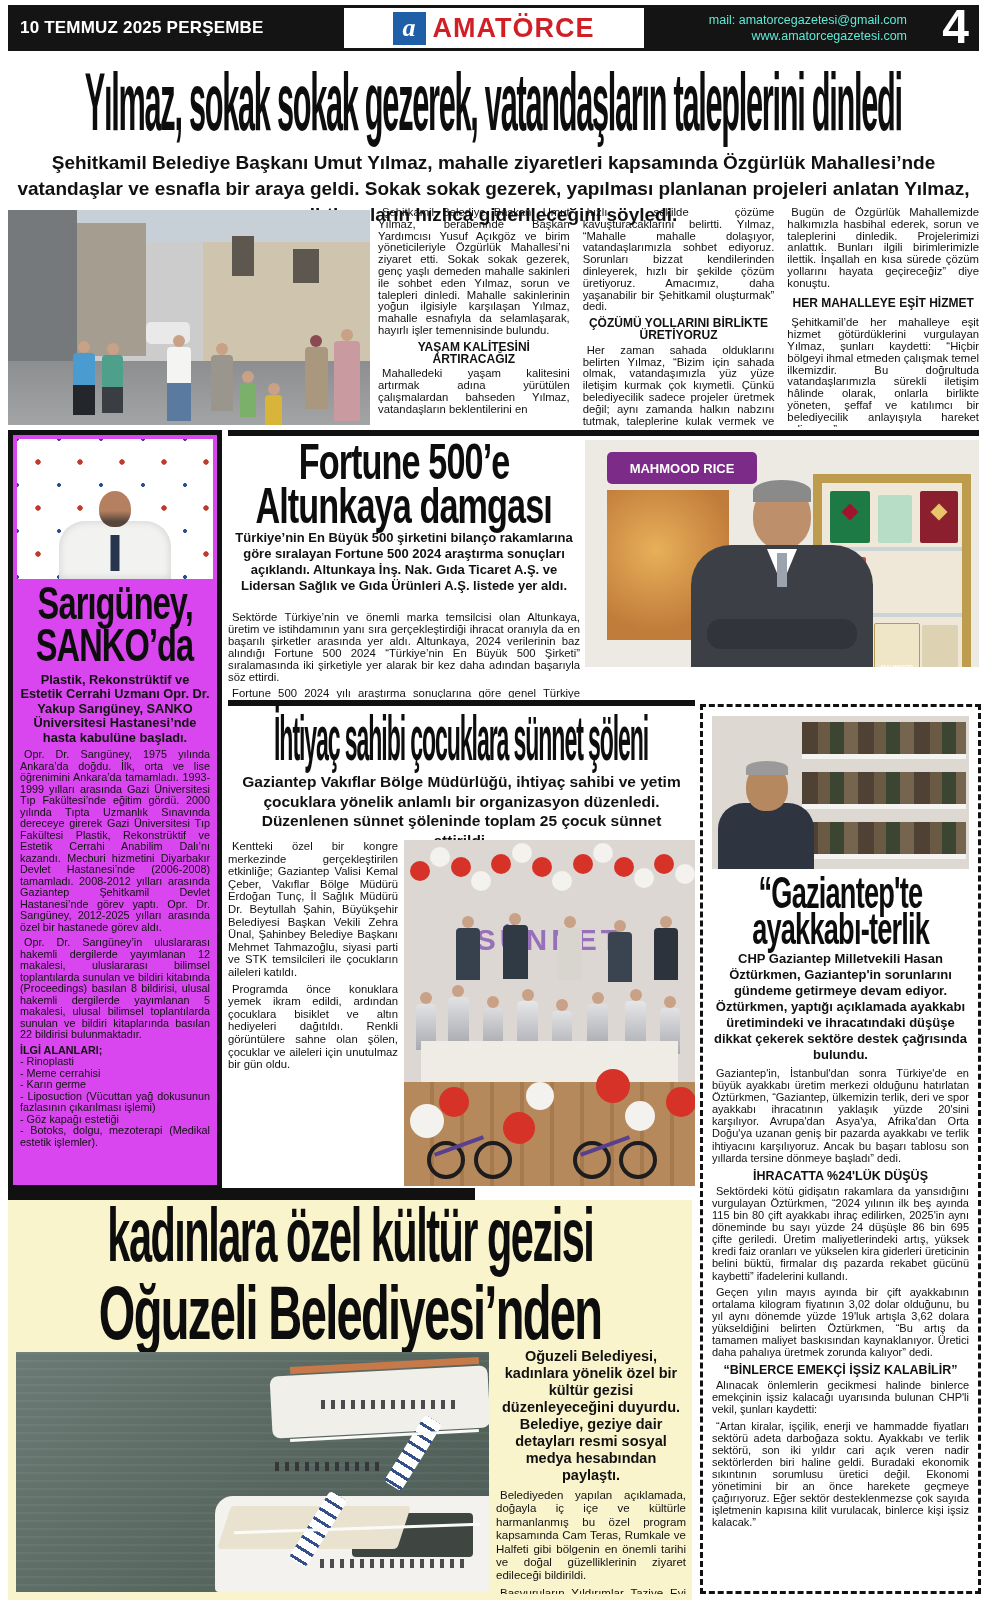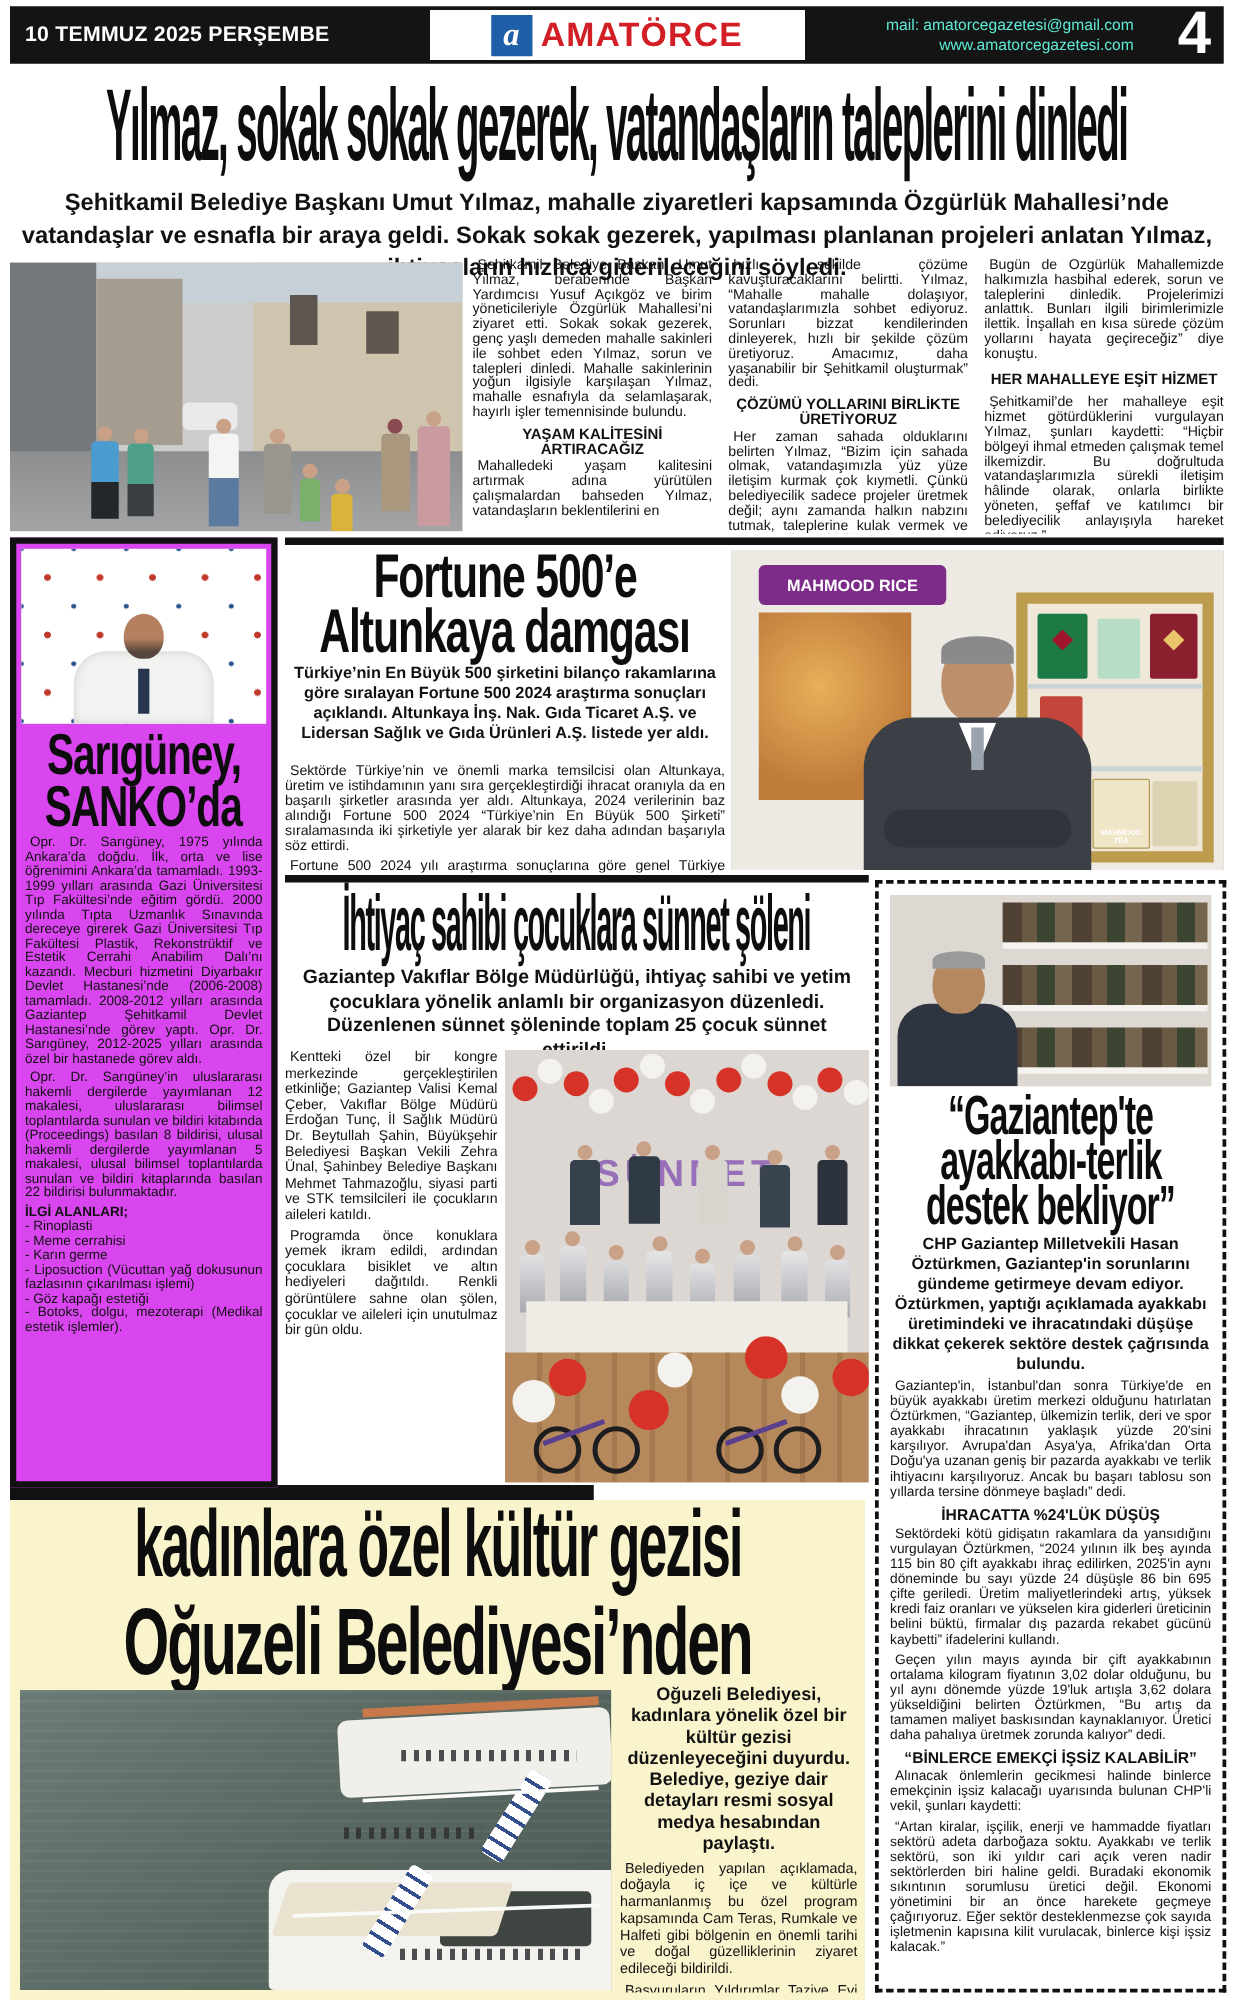--- a/index.html
+++ b/index.html
@@ -212,20 +212,21 @@
       <div class="dr-coat"></div>
       <div class="dr-tie"></div>
       <div class="dr-head"></div>
     </div>
     <div class="hl" style="height:42px;">
       <span class="cnd h-sanko">Sarıgüney,</span>
     </div>
     <div class="hl" style="height:42px;">
       <span class="cnd h-sanko">SANKO’da</span>
     </div>
+    <div class="lead-bold" style="font-size:12.8px;line-height:14.4px;margin:6px 6px 4px;">Plastik, Rekonstrüktif ve Estetik Cerrahi Uzmanı Opr. Dr. Yakup Sarıgüney, SANKO Üniversitesi Hastanesi’nde hasta kabulüne başladı.</div>
     <div class="body-txt" style="font-size:10.8px;line-height:11.5px;margin:2px 7px;">
       <p>Opr. Dr. Sarıgüney, 1975 yılında Ankara’da doğdu. İlk, orta ve lise öğrenimini Ankara’da tamamladı. 1993-1999 yılları arasında Gazi Üniversitesi Tıp Fakültesi’nde eğitim gördü. 2000 yılında Tıpta Uzmanlık Sınavında dereceye girerek Gazi Üniversitesi Tıp Fakültesi Plastik, Rekonstrüktif ve Estetik Cerrahi Anabilim Dalı’nı kazandı. Mecburi hizmetini Diyarbakır Devlet Hastanesi’nde (2006-2008) tamamladı. 2008-2012 yılları arasında Gaziantep Şehitkamil Devlet Hastanesi’nde görev yaptı. Opr. Dr. Sarıgüney, 2012-2025 yılları arasında özel bir hastanede görev aldı.</p>
       <p>Opr. Dr. Sarıgüney’in uluslararası hakemli dergilerde yayımlanan 12 makalesi, uluslararası bilimsel toplantılarda sunulan ve bildiri kitabında (Proceedings) basılan 8 bildirisi, ulusal hakemli dergilerde yayımlanan 5 makalesi, ulusal bilimsel toplantılarda sunulan ve bildiri kitaplarında basılan 22 bildirisi bulunmaktadır.</p>
       <div style="font-weight:bold;">İLGİ ALANLARI;</div>
       <div>- Rinoplasti</div>
       <div>- Meme cerrahisi</div>
       <div>- Karın germe</div>
       <div>- Liposuction (Vücuttan yağ dokusunun fazlasının çıkarılması işlemi)</div>
       <div>- Göz kapağı estetiği</div>
       <div>- Botoks, dolgu, mezoterapi (Medikal estetik işlemler).</div>
@@ -239,21 +240,21 @@
     <div class="hl" style="height:44px;align-items:center;">
       <span class="cnd h-fortune">Altunkaya damgası</span>
     </div>
     <div class="lead-bold" style="font-size:13px;line-height:16px;margin:2px 4px 17px;">Türkiye’nin En Büyük 500 şirketini bilanço rakamlarına göre sıralayan Fortune 500 2024 araştırma sonuçları açıklandı. Altunkaya İnş. Nak. Gıda Ticaret A.Ş. ve Lidersan Sağlık ve Gıda Ürünleri A.Ş. listede yer aldı.</div>
     <div class="body-txt" style="font-size:11.3px;line-height:12px;">
       <p>Sektörde Türkiye’nin ve önemli marka temsilcisi olan Altunkaya, üretim ve istihdamının yanı sıra gerçekleştirdiği ihracat oranıyla da en başarılı şirketler arasında yer aldı. Altunkaya, 2024 verilerinin baz alındığı Fortune 500 2024 “Türkiye’nin En Büyük 500 Şirketi” sıralamasında iki şirketiyle yer alarak bir kez daha adından başarıyla söz ettirdi.</p>
       <p>Fortune 500 2024 yılı araştırma sonuçlarına göre genel Türkiye sıralamasında, Altunkaya İnş. Nak. Gıda Ticaret A.Ş., Lidersan Sağlık ve Gıda Ürünleri A.Ş. listede yer aldı.</p>
     </div>
   </div>
 
-  <div class="photo" style="left:585px;top:440px;width:394px;height:256px;text-decoration:underline;">
+  <div class="photo" style="left:585px;top:440px;width:394px;height:227px;text-decoration:underline;">
     <div class="fp-bg"></div>
     <div class="fp-light"></div>
     <div class="fp-banner">MAHMOOD RICE</div>
     <div class="fp-shelf">
       <div class="bar" style="top:64px;"></div>
       <div class="bar" style="top:130px;"></div>
       <div class="fp-box" style="left:8px;top:8px;width:40px;height:52px;background:#1e7a44;">
         <div class="fp-diamond"></div>
       </div>
       <div class="fp-box" style="left:56px;top:12px;width:34px;height:48px;background:#b8ddc6;"></div>
@@ -384,23 +385,20 @@
       <div class="sh-man-head">
         <div class="sh-man-hair"></div>
       </div>
     </div>
     <div class="hl" style="height:36px;margin-top:6px;">
       <span class="cnd h-gazi">“Gaziantep'te</span>
     </div>
     <div class="hl" style="height:36px;">
       <span class="cnd h-gazi">ayakkabı-terlik</span>
     </div>
-    <div class="hl" style="height:36px;">
-      <span class="cnd h-gazi">destek bekliyor”</span>
-    </div>
     <div class="lead-bold" style="font-size:13px;line-height:16px;margin:4px 10px;">CHP Gaziantep Milletvekili Hasan Öztürkmen, Gaziantep'in sorunlarını gündeme getirmeye devam ediyor. Öztürkmen, yaptığı açıklamada ayakkabı üretimindeki ve ihracatındaki düşüşe dikkat çekerek sektöre destek çağrısında bulundu.</div>
     <div class="body-txt" style="font-size:11px;line-height:12.1px;margin:2px 9px;">
       <p>Gaziantep'in, İstanbul'dan sonra Türkiye'de en büyük ayakkabı üretim merkezi olduğunu hatırlatan Öztürkmen, “Gaziantep, ülkemizin terlik, deri ve spor ayakkabı ihracatının yaklaşık yüzde 20'sini karşılıyor. Avrupa'dan Asya'ya, Afrika'dan Orta Doğu'ya uzanan geniş bir pazarda ayakkabı ve terlik ihtiyacını karşılıyoruz. Ancak bu başarı tablosu son yıllarda tersine dönmeye başladı” dedi.</p>
       <div class="col-head" style="font-size:12.5px;margin:6px 0 3px;">İHRACATTA %24'LÜK DÜŞÜŞ</div>
       <p>Sektördeki kötü gidişatın rakamlara da yansıdığını vurgulayan Öztürkmen, “2024 yılının ilk beş ayında 115 bin 80 çift ayakkabı ihraç edilirken, 2025'in aynı döneminde bu sayı yüzde 24 düşüşle 86 bin 695 çifte geriledi. Üretim maliyetlerindeki artış, yüksek kredi faiz oranları ve yükselen kira giderleri üreticinin belini büktü, firmalar dış pazarda rekabet gücünü kaybetti” ifadelerini kullandı.</p>
       <p>Geçen yılın mayıs ayında bir çift ayakkabının ortalama kilogram fiyatının 3,02 dolar olduğunu, bu yıl aynı dönemde yüzde 19'luk artışla 3,62 dolara yükseldiğini belirten Öztürkmen, “Bu artış da tamamen maliyet baskısından kaynaklanıyor. Üretici daha pahalıya üretmek zorunda kalıyor” dedi.</p>
       <div class="col-head" style="font-size:12.5px;margin:6px 0 3px;">“BİNLERCE EMEKÇİ İŞSİZ KALABİLİR”</div>
       <p>Alınacak önlemlerin gecikmesi halinde binlerce emekçinin işsiz kalacağı uyarısında bulunan CHP'li vekil, şunları kaydetti:</p>
       <p>“Artan kiralar, işçilik, enerji ve hammadde fiyatları sektörü adeta darboğaza soktu. Ayakkabı ve terlik sektörü, son iki yıldır cari açık veren nadir sektörlerden biri haline geldi. Buradaki ekonomik sıkıntının sorumlusu üretici değil. Ekonomi yönetimini bir an önce harekete geçmeye çağırıyoruz. Eğer sektör desteklenmezse çok sayıda işletmenin kapısına kilit vurulacak, binlerce kişi işsiz kalacak.”</p>
     </div>

